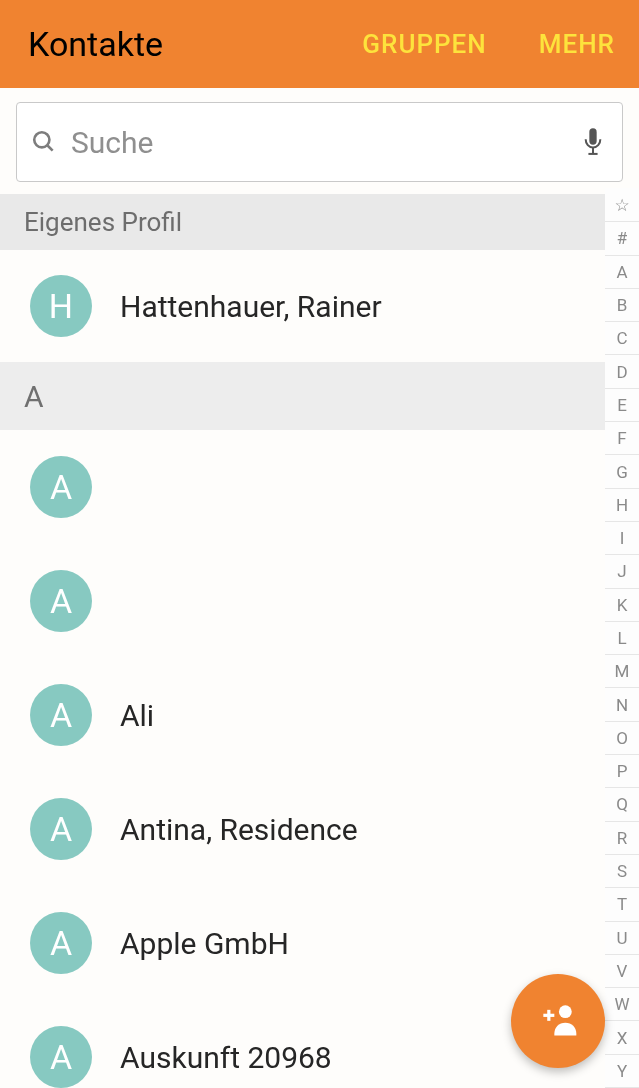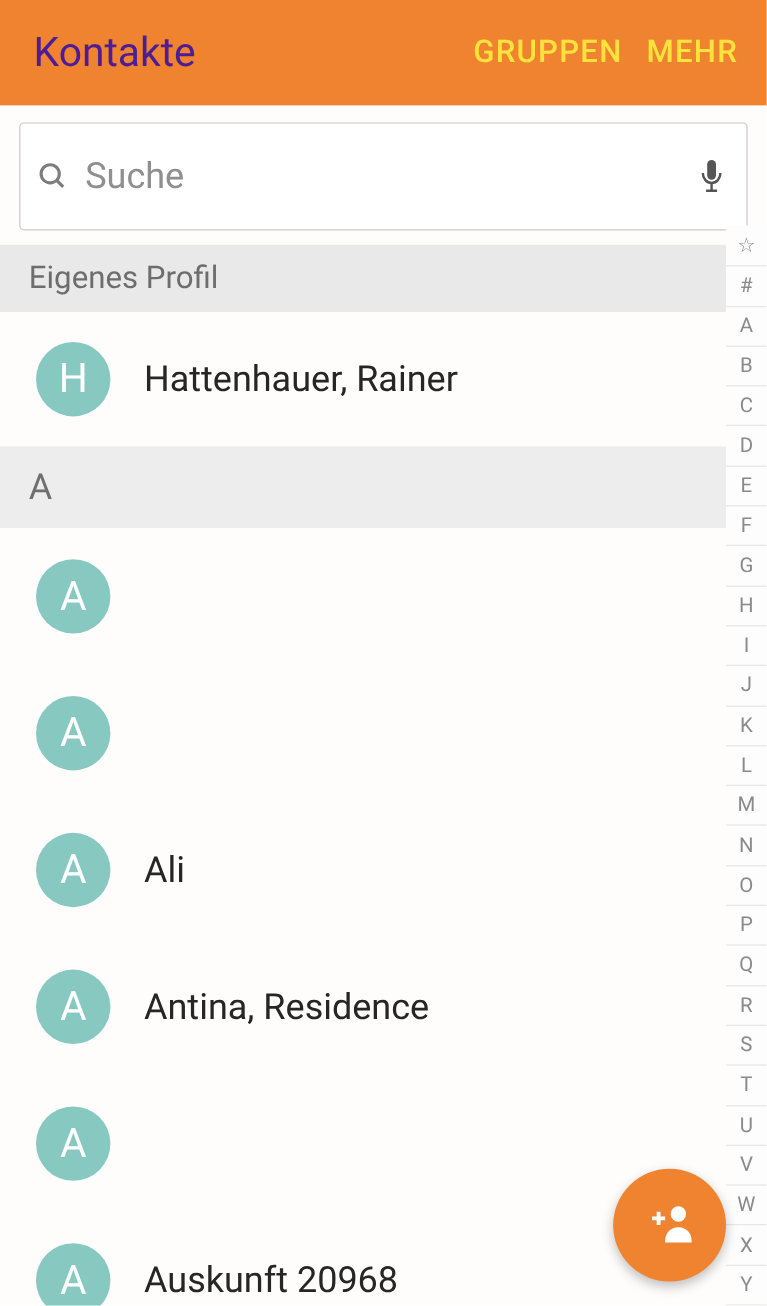--- a/index.html
+++ b/index.html
@@ -1,23 +1,23 @@
 <!DOCTYPE html>
 <html><head>
   <meta charset="utf-8">
   <style>
     * { margin:0; padding:0; box-sizing:border-box; -webkit-font-smoothing:antialiased; }
     html,body { width:639px; height:1088px; overflow:hidden; font-family:Roboto,"Helvetica Neue",Arial,sans-serif; background:#fff; color:#212121; }
     .app { position:relative; width:639px; height:1088px; background:#fefdfb; }
     .header { background:#f08330; height:88px; display:flex; align-items:center; padding:0 24px 0 28px; }
-    .header-title { color:#4c1d95; font-size:34px; font-weight:400; flex:1; }
-    .header-actions { display:flex; gap:20px; }
+    .header-title { color:#000000; font-size:34px; font-weight:400; flex:1; }
+    .header-actions { display:flex; gap:52px; }
     .header-action { color:#fde33c; font-size:26px; font-weight:500; letter-spacing:1px; }
     .search-wrap { padding:14px 16px 12px 16px; background:#fefdfb; }
-    .search-box { height:90px; border:1px solid #c9c9c9; border-radius:4px; background:#fff; display:flex; align-items:center; padding:0 18px 0 14px;justify-content:flex-end; }
+    .search-box { height:80px; border:1px solid #c9c9c9; border-radius:4px; background:#fff; display:flex; align-items:center; padding:0 18px 0 14px;justify-content:flex-end; }
     .search-ph { color:#8f8f8f; font-size:30px; margin-left:14px; flex:1; }
     .icon-search svg, .icon-mic svg { display:block; }
     .section-head { background:#e9e9e9; height:56px; display:flex; align-items:center; padding-left:24px; color:#6d6d6d; font-size:26px; }
     .section-head.small { height:68px; font-size:30px; color:#707070; background:#ededed; }
     .contact-row { display:flex; align-items:center; height:112px; padding-left:30px; }
     .contact-row.compact { height:114px; }
     .avatar { width:62px; height:62px; border-radius:50%; background:#87c9c1; color:#fff; font-size:34px; font-weight:400; display:flex; align-items:center; justify-content:center; flex:none; }
     .contact-name { margin-left:28px; font-size:30px; color:#262626; }
     .list-area { width:605px; }
     .index-rail { position:absolute; top:188px; right:0; width:34px; bottom:0; background:#fafafa; }
@@ -79,20 +79,21 @@
         <div class="contact-row compact">
           <div class="avatar">A</div>
           <div class="contact-name">Ali</div>
         </div>
         <div class="contact-row compact">
           <div class="avatar">A</div>
           <div class="contact-name">Antina, Residence</div>
         </div>
         <div class="contact-row compact">
           <div class="avatar">A</div>
+          <div class="contact-name">Apple GmbH</div>
         </div>
         <div class="contact-row compact">
           <div class="avatar">A</div>
           <div class="contact-name">Auskunft 20968</div>
         </div>
       </div>
   </div>
 
   <div class="index-rail" id="index-mount">
       <div class="index-cell">☆</div>

